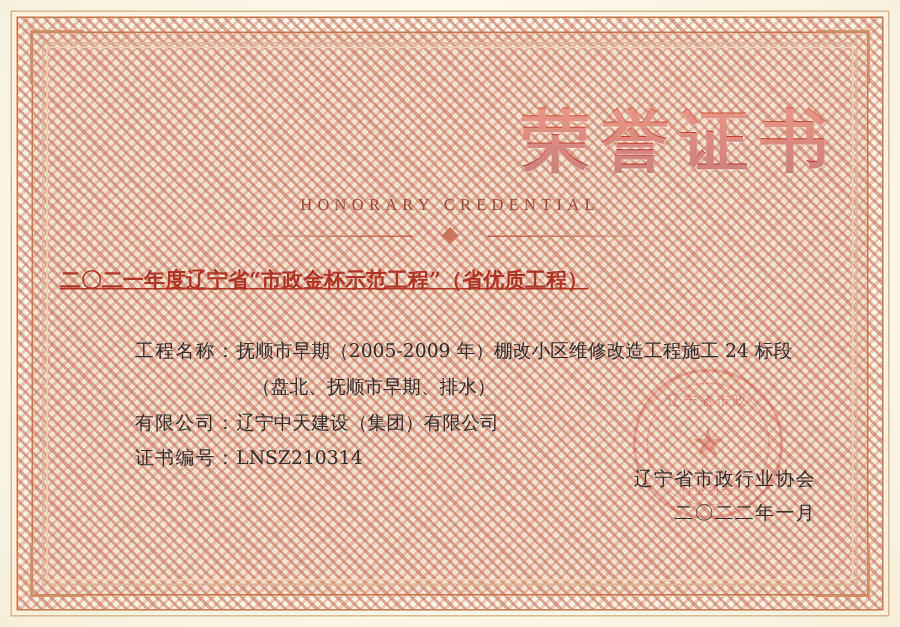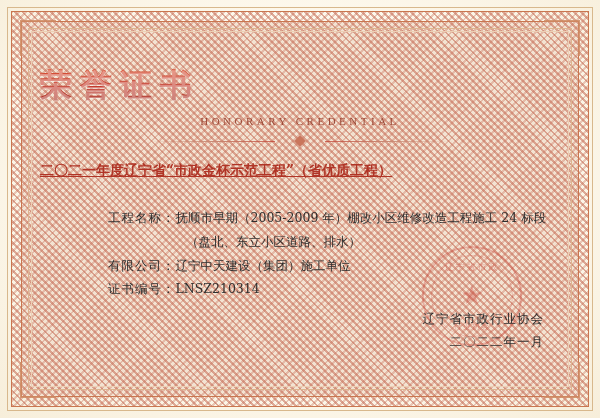--- a/index.html
+++ b/index.html
@@ -83,24 +83,24 @@
   .corner.tr { right: 20px; top: 20px; border-right-width: 2px; border-top-width: 2px; }
   .corner.bl { left: 20px; bottom: 20px; border-left-width: 2px; border-bottom-width: 2px; }
   .corner.br { right: 20px; bottom: 20px; border-right-width: 2px; border-bottom-width: 2px; }
 
   .content {
     position: absolute;
     left: 40px; top: 38px; right: 40px; bottom: 38px;
   }
 
   .title {
-    text-align: left;
+    text-align: right;
     margin-top: 26px;
     font-family: "DejaVu Serif", "Liberation Serif", serif;
-    font-size: 32px;
+    font-size: 45px;
     font-weight: bold;
     letter-spacing: 8px;
     color: #c0392b;
     background: linear-gradient(180deg, #e05a3b 0%, #c0392b 55%, #9c2a1e 100%);
     -webkit-background-clip: text;
     background-clip: text;
     -webkit-text-fill-color: transparent;
     text-shadow: 0 1px 0 rgba(255,255,255,0.4);
   }
 
@@ -146,21 +146,21 @@
     font-size: 14px;
     font-weight: bold;
     color: #b03426;
     letter-spacing: 0px;
     white-space: nowrap;
     text-decoration: underline;
   }
 
   .body {
     margin-top: 26px;
-    padding-left: 68px;
+    padding-left: 50px;
     color: #2f2f2f;
     font-size: 12.5px;
     line-height: 1.9;
     font-family: "DejaVu Serif", "Liberation Serif", serif;
   }
   .body .row {
     white-space: nowrap;
   }
   .body .label {
     letter-spacing: 1px;
@@ -268,24 +268,24 @@
       <div class="line right"></div>
     </div>
 
     <div class="award-line">二〇二一年度辽宁省“市政金杯示范工程”（省优质工程）</div>
 
     <div class="body">
       <div class="row">
         <span class="label">工程名称：</span><span>抚顺市早期（2005-2009 年）棚改小区维修改造工程施工 24 标段</span>
       </div>
       <div class="row indent">
-        <span>（盘北、东立小区道路、排水）</span>
+        <span>（盘北、抚顺市早期、排水）</span>
       </div>
       <div class="row">
-        <span class="label">有限公司：</span><span>辽宁中天建设（集团）施工单位</span>
+        <span class="label">有限公司：</span><span>辽宁中天建设（集团）有限公司</span>
       </div>
       <div class="row">
         <span class="label">证书编号：</span><span>LNSZ210314</span>
       </div>
     </div>
 
     <div class="seal">
       <div class="seal-text">辽宁省市政</div>
       <div class="star">
           <span>★</span>

